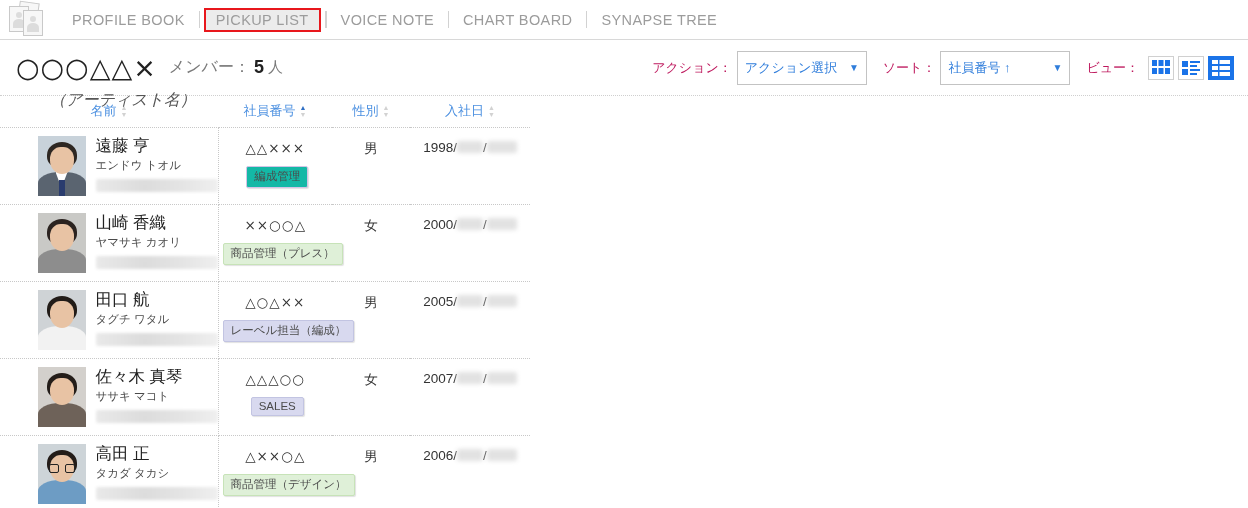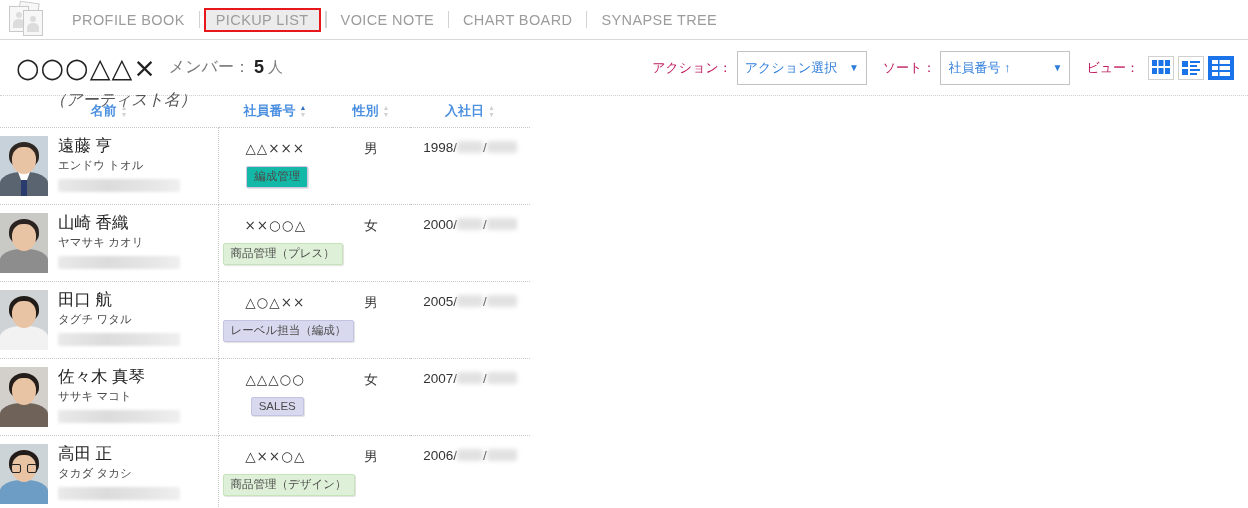--- a/index.html
+++ b/index.html
@@ -154,39 +154,39 @@
   
   .table-wrap { width: 530px; }
   table.members {
     width: 530px;
     border-collapse: collapse;
     table-layout: fixed;
   }
   table.members th {
     font-size: 13px;
     color: #4a8fe0;
-    font-weight: bold;
+    font-weight: normal;
     padding: 6px 0 7px;
     border-bottom: 1px dotted #c8c8c8;
     vertical-align: middle;
   }
   .th-inner { display: inline-flex; align-items: center; gap: 4px; }
   .sortarrows { display: inline-flex; flex-direction: column; line-height: 0; }
   .sortarrows span { font-size: 7px; line-height: 7px; color: #d2d2d2; }
   .sortarrows span.on { color: #2f6fc4; }
 
   table.members td {
     border-bottom: 1px dotted #c8c8c8;
     vertical-align: top;
     padding: 8px 0 8px;
     height: 75px;
   }
   td.c-name { border-right: 1px dotted #c8c8c8; padding-left: 14px; }
 
-  .person { display: flex; align-items: flex-start; }
+  .person { display: flex; align-items: flex-start; justify-content: flex-end; }
   .avatar {
     width: 48px; height: 60px;
     flex: 0 0 auto;
     margin-right: 10px;
     overflow: hidden;
     background: #cfd6db;
     position: relative;
   }
   .avatar .bg  { position: absolute; inset: 0; }
   .avatar .hair{ position: absolute; width: 30px; height: 26px; left: 9px; top: 6px; border-radius: 50% 50% 42% 42%; background: #3a3029; }

